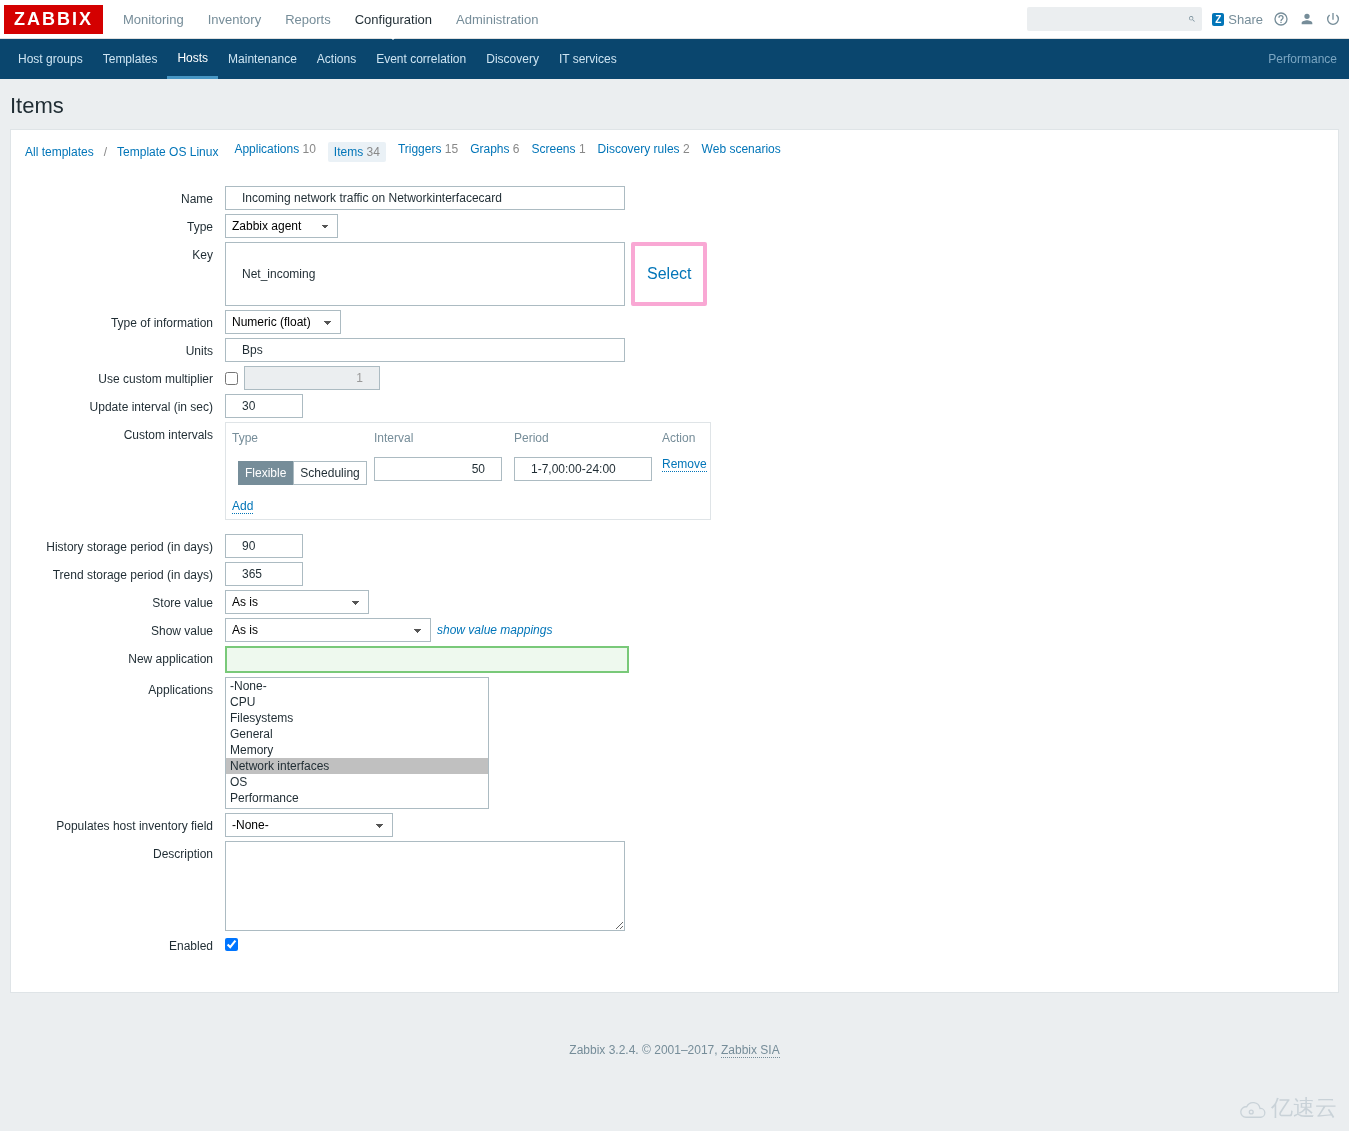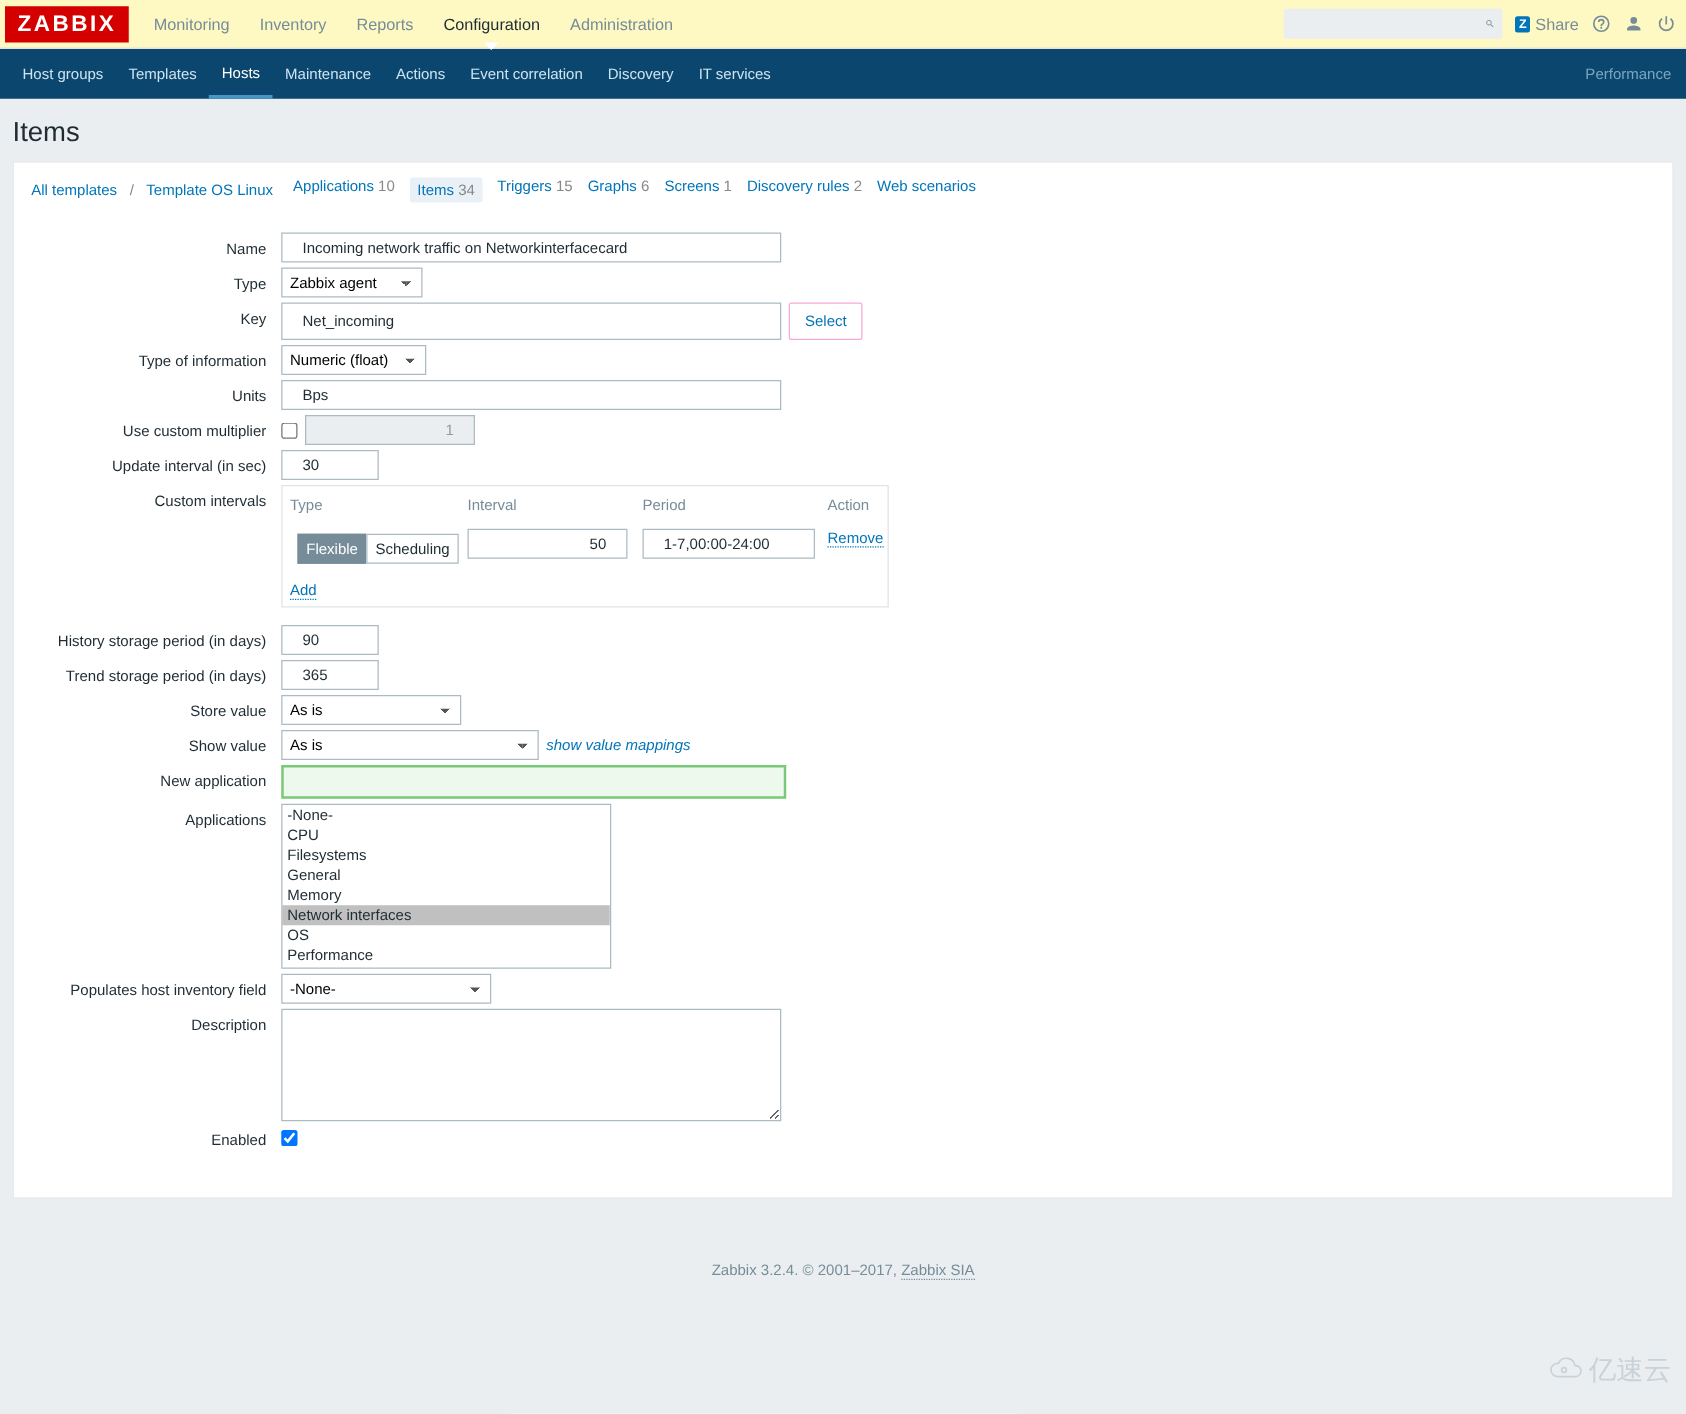--- a/index.html
+++ b/index.html
@@ -5,21 +5,21 @@
 * { box-sizing: border-box; margin: 0; padding: 0; }
 body {
   font-family: Arial, Helvetica, sans-serif;
   font-size: 12px;
   color: #1f2c33;
   background: #ebeef0;
   width: 1349px;
 }
 
 .top-nav {
-  background: #fef9c3;
+  background: #ffffff;
   height: 39px;
   display: flex;
   align-items: center;
   border-bottom: 1px solid #e0e0e0;
   position: relative;
 }
 .logo {
   background: #d40000;
   color: #fff;
   font-weight: bold;
@@ -127,24 +127,24 @@
   background-position: calc(100% - 12px) 10px, calc(100% - 8px) 10px;
   background-size: 4px 4px, 4px 4px;
   background-repeat: no-repeat;
 }
 .sel.w120 { width: 113px; padding-right: 22px; }
 .sel.w116 { width: 116px; padding-right: 22px; }
 .sel.w164 { width: 168px; padding-right: 22px; }
 .sel.w200 { width: 206px; padding-right: 22px; }
 .sel.w140 { width: 144px; padding-right: 22px; }
 .btn {
-  border: 1px solid #f9a8d4;
+  border: 4px solid #f9a8d4;
   background: #fff;
-  padding: 7px 12px;
-  font-size: 12px;
+  padding: 19px 12px;
+  font-size: 16px;
   color: #0275b8;
   cursor: pointer;
   border-radius: 2px;
 }
 .btn.primary { background: #0275b8; color: #fff; border-color: #0275b8; }
 .btn-row { display: flex; gap: 8px; margin-top: 22px; margin-left: 196px; }
 input[type=text].disabled-grey { background: #ebeef0; color: #999; text-align: right; width: 136px; }
 .mult-row .fctrl { display: flex; gap: 6px; align-items: center; }
 
 .ci-table { border: 1px solid #dfe4e7; }
@@ -167,25 +167,25 @@
 .app-list { width: 264px; border: 1px solid #acbbc2; height: 132px; overflow-y: scroll; }
 .app-list div { padding: 1px 4px; font-size: 12px; cursor: pointer; }
 .app-list div.sel-app { background: #c0c0c0; }
 textarea.desc { width: 400px; height: 90px; resize: both; }
 
 .footer { text-align: center; padding: 20px 0 38px; color: #768d99; font-size: 12px; }
 .footer a { color: #768d99; text-decoration: none; border-bottom: 1px dotted #768d99; }
 .watermark {
   position: fixed;
   right: 12px;
-  bottom: 20px;
+  bottom: 8px;
   font-size: 22px;
   color: #c9d2d8;
   display: flex;
-  align-items: center;
+  align-items: flex-end;
   gap: 4px;
 }
 .watermark svg { width: 28px; height: 22px; stroke: #c9d2d8; fill: none; stroke-width: 1.5; }
 </style>
 </head>
 <body>
 
 <div class="top-nav">
   <div class="logo">ZABBIX</div>
   <div class="top-menu" id="top-menu">

